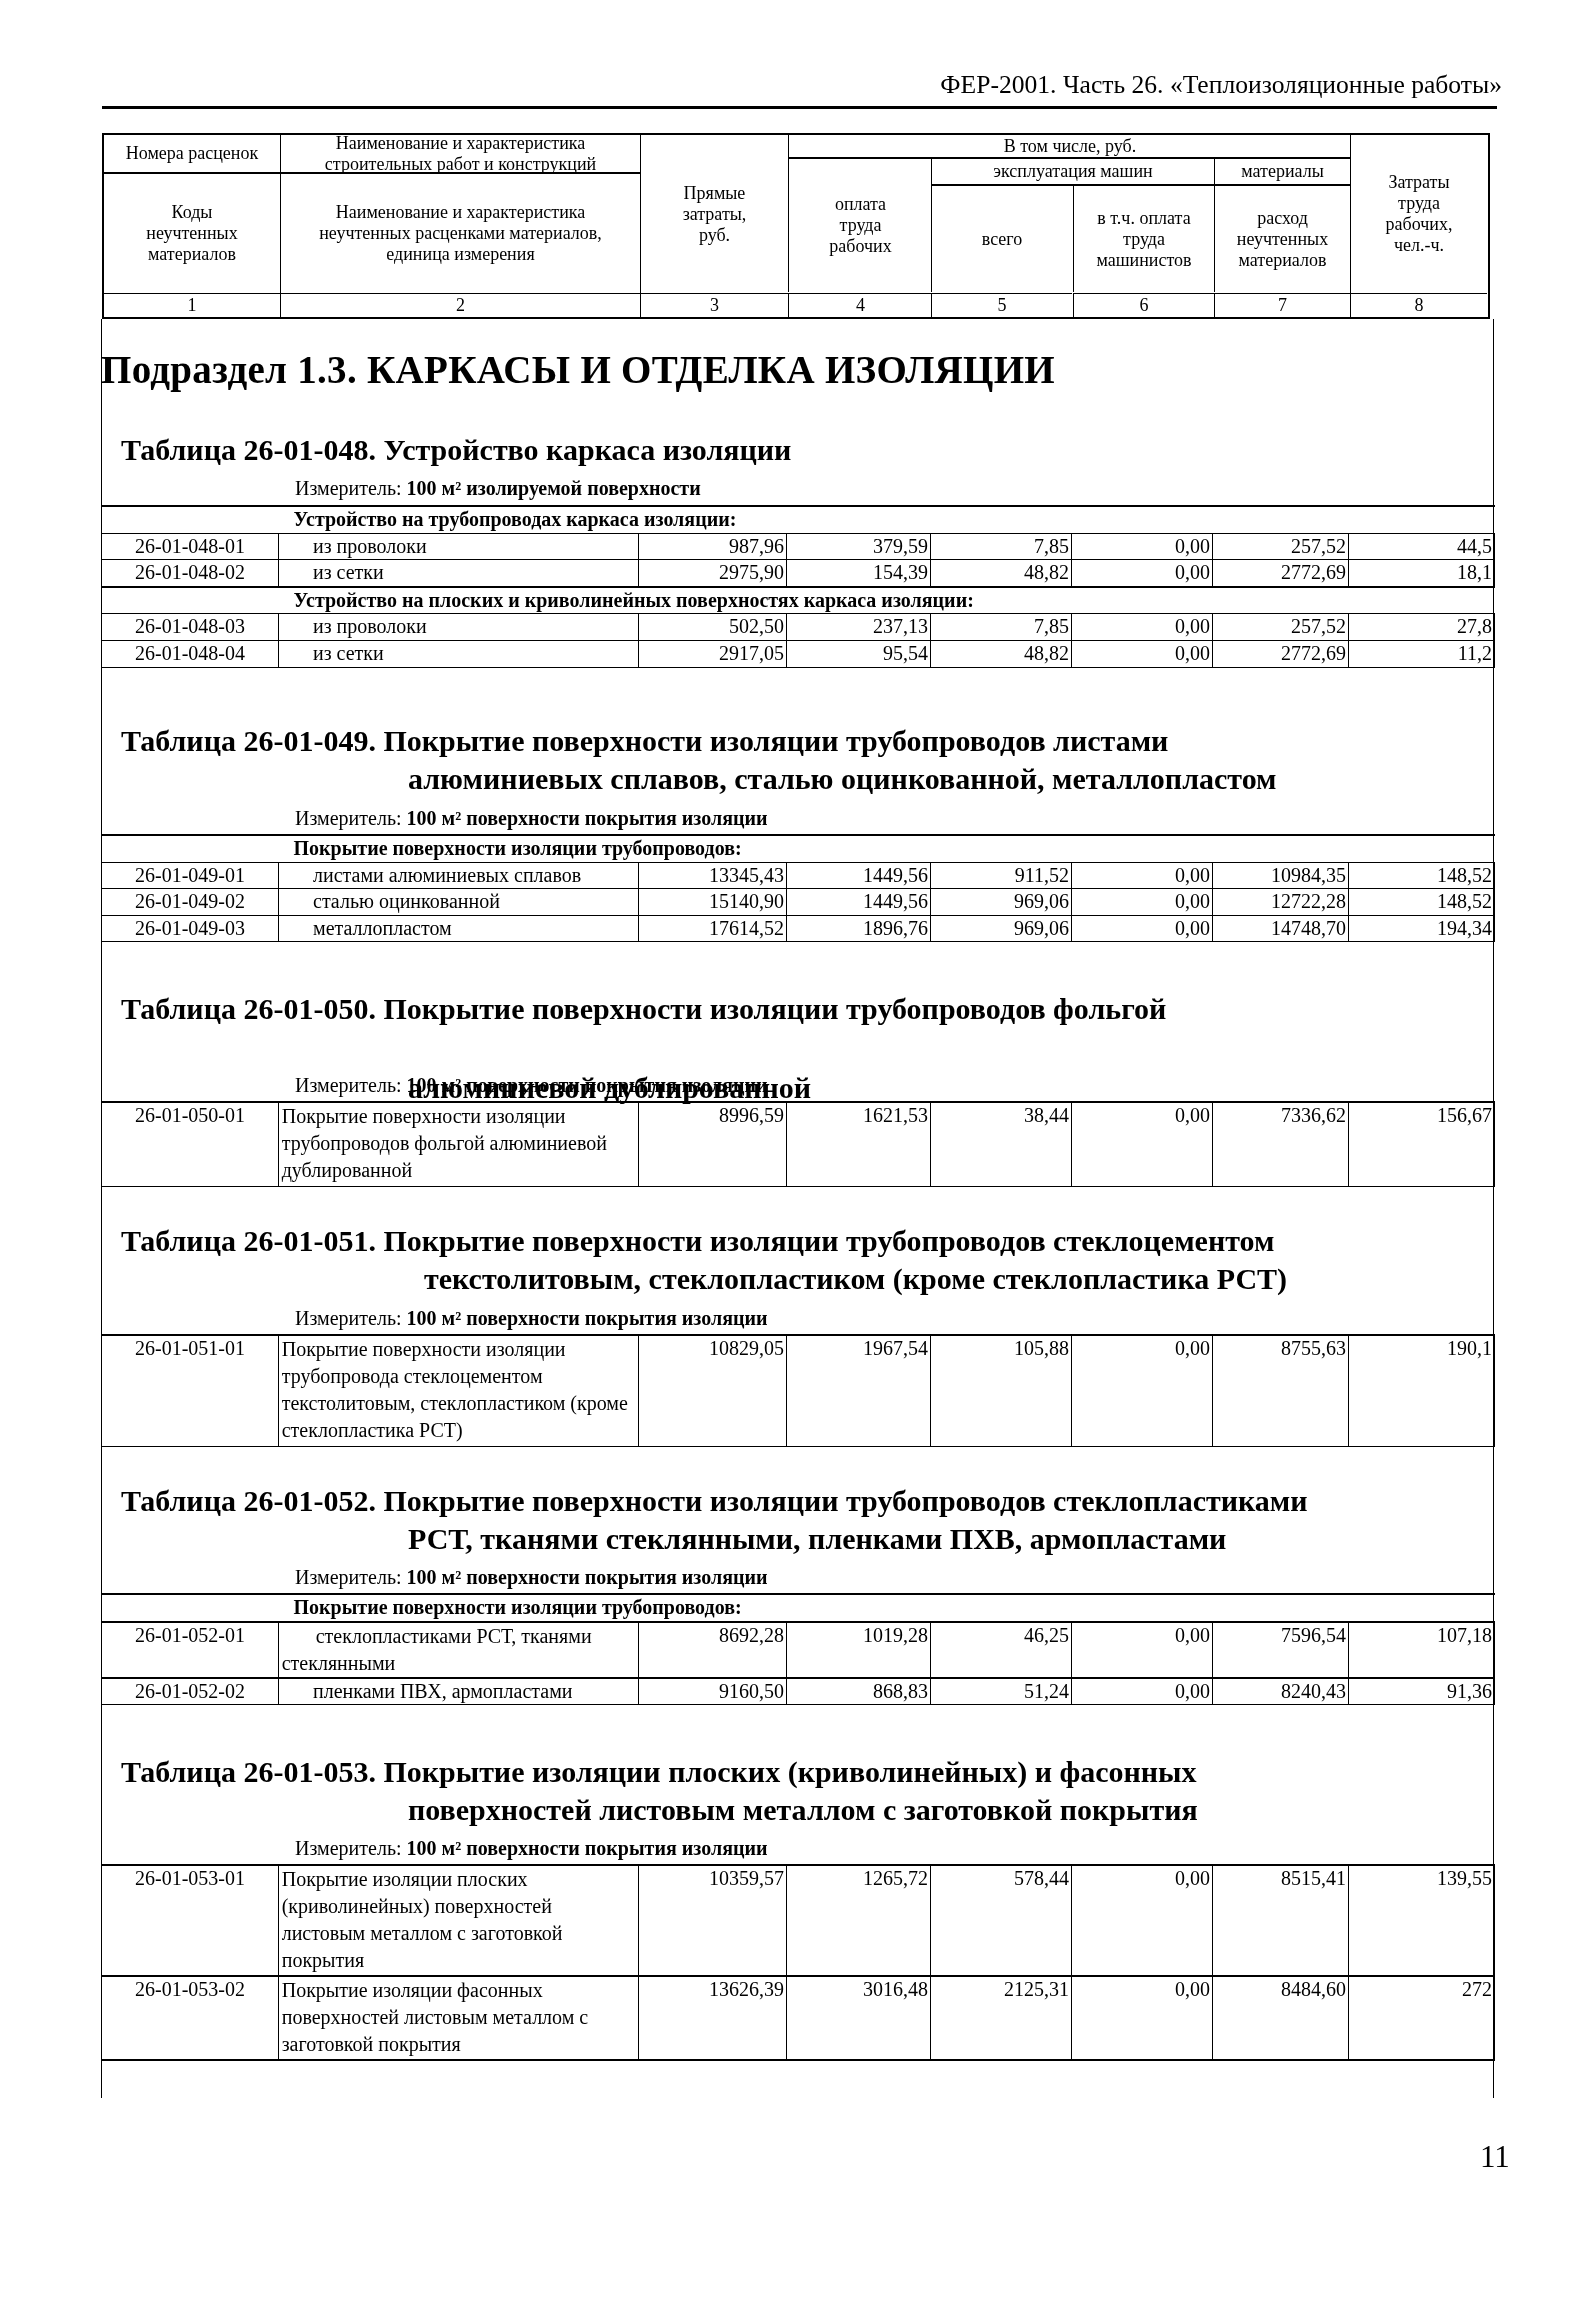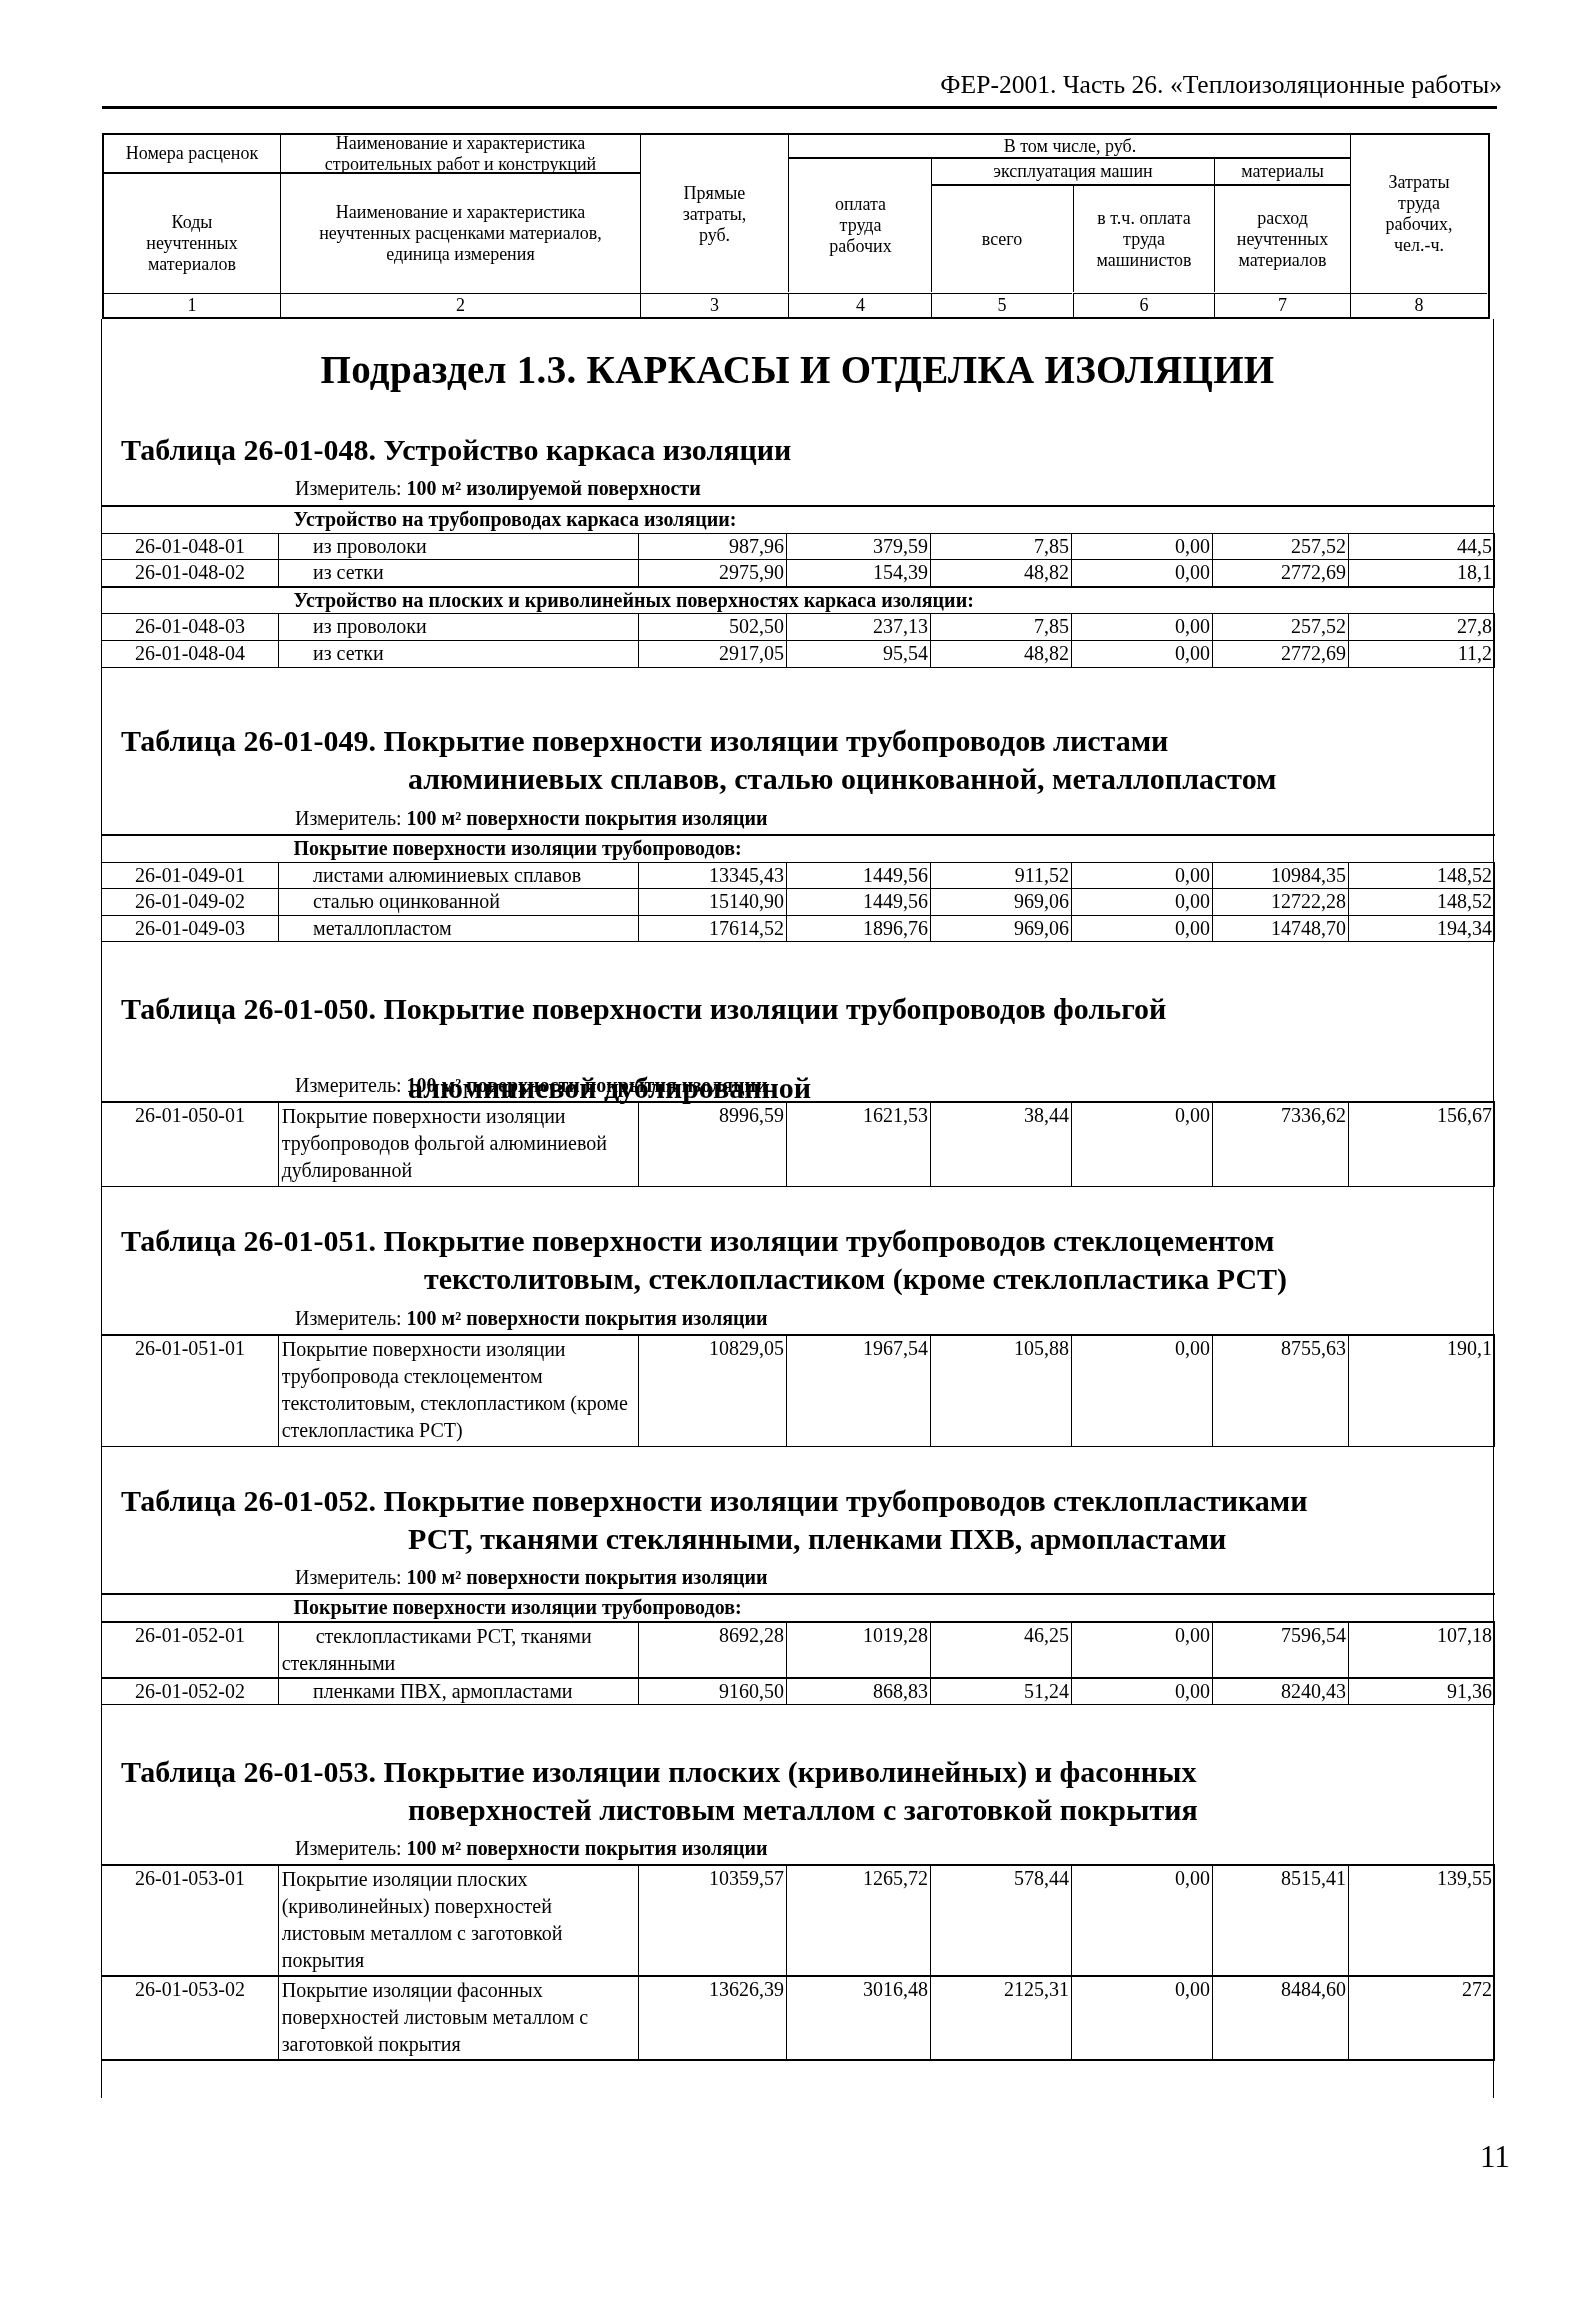--- a/index.html
+++ b/index.html
@@ -15,21 +15,21 @@
   .hc { position:absolute; box-sizing:border-box; display:flex; align-items:center;
         justify-content:center; text-align:center; font-size:18px; line-height:21px; }
   .bl { border-left:1.7px solid #000; }
   .bt { border-top:1.7px solid #000; }
   .bb { border-bottom:2px solid #000; }
 
   
   .frame { position:absolute; left:101px; top:319px; width:1393px; height:1779px;
            border-left:1.3px solid #000; border-right:1.3px solid #000; box-sizing:border-box; }
 
-  .subsec { left:101px; width:1393px; top:347px; text-align:center; font-weight:bold;
+  .subsec { left:101px; width:1393px; top:347px; text-align:left; font-weight:bold;
             font-size:39px; letter-spacing:0.3px; }
   .ttl { left:121px; font-weight:bold; font-size:30px; line-height:38px; }
   .ttl2 { left:408px; font-weight:bold; font-size:30px; line-height:38px; }
   .meas { left:295px; font-size:20px; }
   .meas b { font-weight:bold; }
 
   .tbl { position:absolute; left:101px; width:1393px; border-collapse:collapse;
          table-layout:fixed; font-size:20px; }
   .tbl td { border:1.7px solid #000; padding:0 2.7px; vertical-align:top; line-height:25.6px; overflow:hidden; white-space:nowrap;}
   .tbl td.num { text-align:right; padding-right:2px; }
@@ -42,21 +42,21 @@
 </style>
 </head>
 <body>
 
 <div class="abs runhead">ФЕР-2001. Часть 26. «Теплоизоляционные работы»</div>
 <div class="abs rule1"></div>
 
 <div class="hdr">
 
   <div class="hc bb" style="left:0;top:0;width:176px;height:39px;">Номера расценок</div>
-  <div class="hc" style="left:0;top:49px;width:176px;height:119px;padding:12px 20px;text-align:center;">Коды неучтенных материалов</div>
+  <div class="hc" style="left:0;top:39px;width:176px;height:119px;padding:12px 20px;text-align:center;">Коды неучтенных материалов</div>
 
   <div class="hc bl bb" style="left:176px;top:0;width:360px;height:39px;padding:0 13.5px;">Наименование и характеристика строительных работ и конструкций</div>
   <div class="hc bl" style="left:176px;top:39px;width:360px;height:119px;padding:0 27px;">Наименование и характеристика неучтенных расценками материалов, единица измерения</div>
 
   <div class="hc bl" style="left:536px;top:0;width:148px;height:158px;padding:0 34px;">Прямые затраты, руб.</div>
 
   <div class="hc bl bb" style="left:684px;top:0;width:563px;height:24px;">В том числе, руб.</div>
 
   <div class="hc bl" style="left:684px;top:24px;width:144px;height:133px;padding:0 37px;">оплата труда рабочих</div>
 

